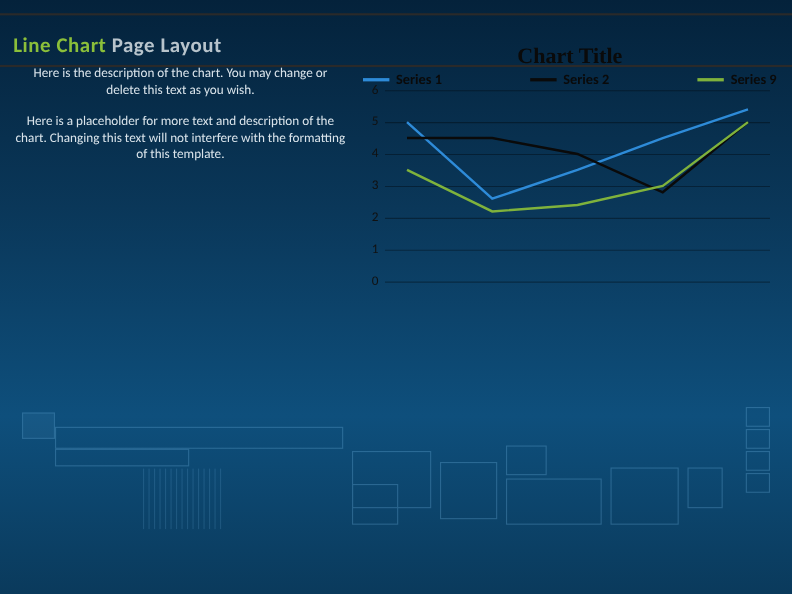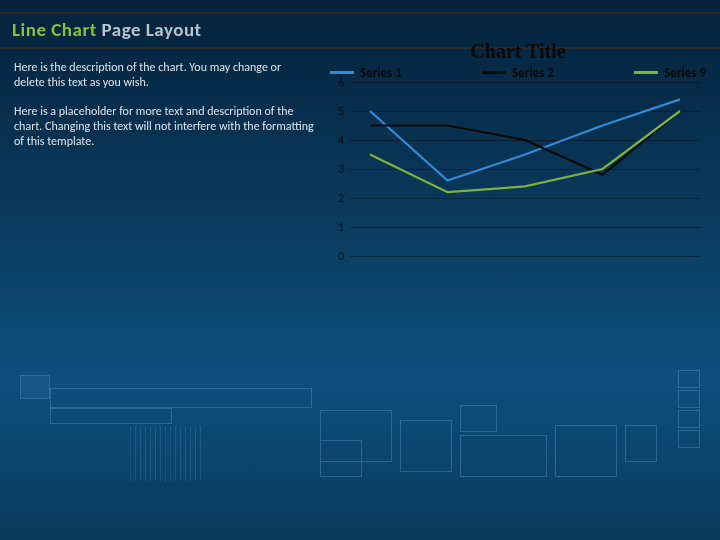--- a/index.html
+++ b/index.html
@@ -6,31 +6,31 @@
   body{
     background:linear-gradient(180deg,#04223b 0%,#0a3759 35%,#0e4f7c 70%,#0a3a5c 100%);
     color:#e6edf3;
     position:relative;
   }
   
   .title-bar{
     position:absolute;top:12px;left:0;right:0;
     border-top:2px solid #2a2a2a;
     border-bottom:2px solid #2a2a2a;
-    padding:4px 12px 6px 12px;
+    padding:16px 12px 6px 12px;
   }
   .title-bar .main{
     font-weight:800;font-size:19px;letter-spacing:.5px;
   }
   .title-bar .accent{color:#8bbf3a;}
   .title-bar .rest{color:#b8c4cc;}
   
   .descs{
     position:absolute;left:14px;top:60px;width:300px;
-    font-size:12px;color:#d9e3ea;line-height:1.25;
+    font-size:12px;color:#d9e3ea;line-height:1.25;text-align:center;
   }
   .descs p{margin:0 0 14px 0;}
   
   .chart{
     position:absolute;left:330px;top:40px;width:376px;
   }
   .chart-title{
     text-align:center;font-weight:700;font-size:20px;color:#0a0a0a;font-family:Liberation Serif, serif;
   }
   .legend{

